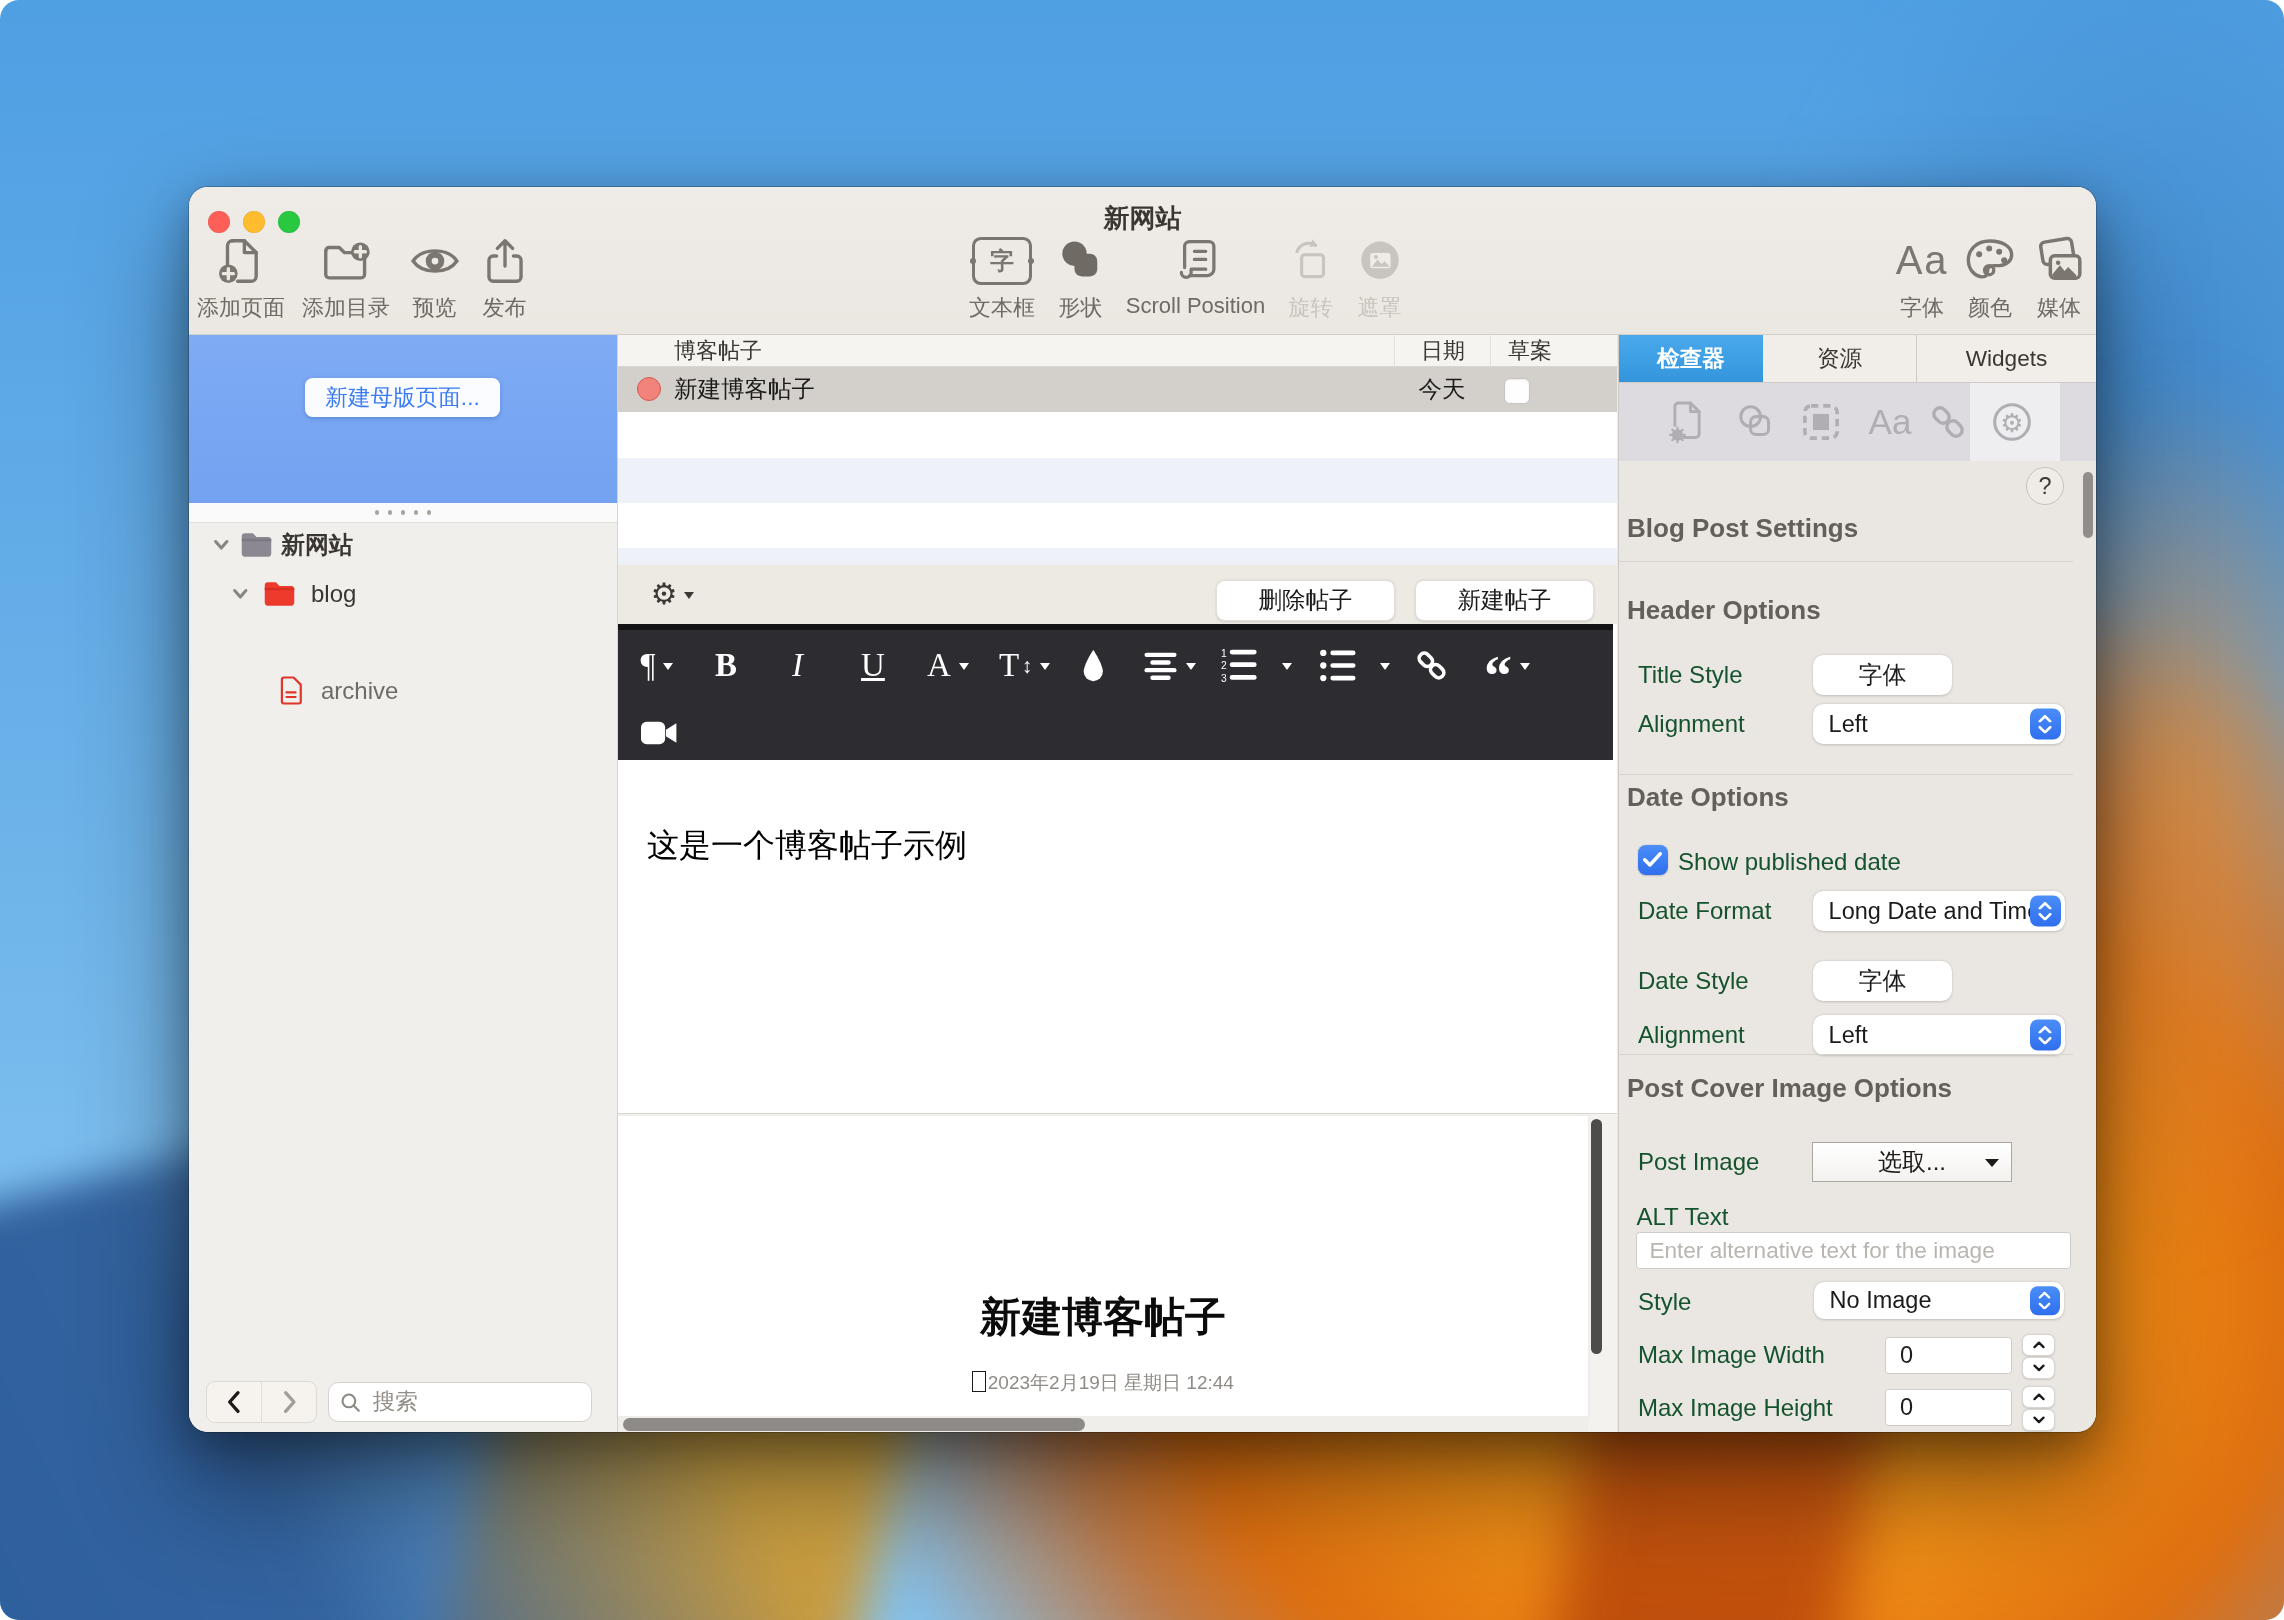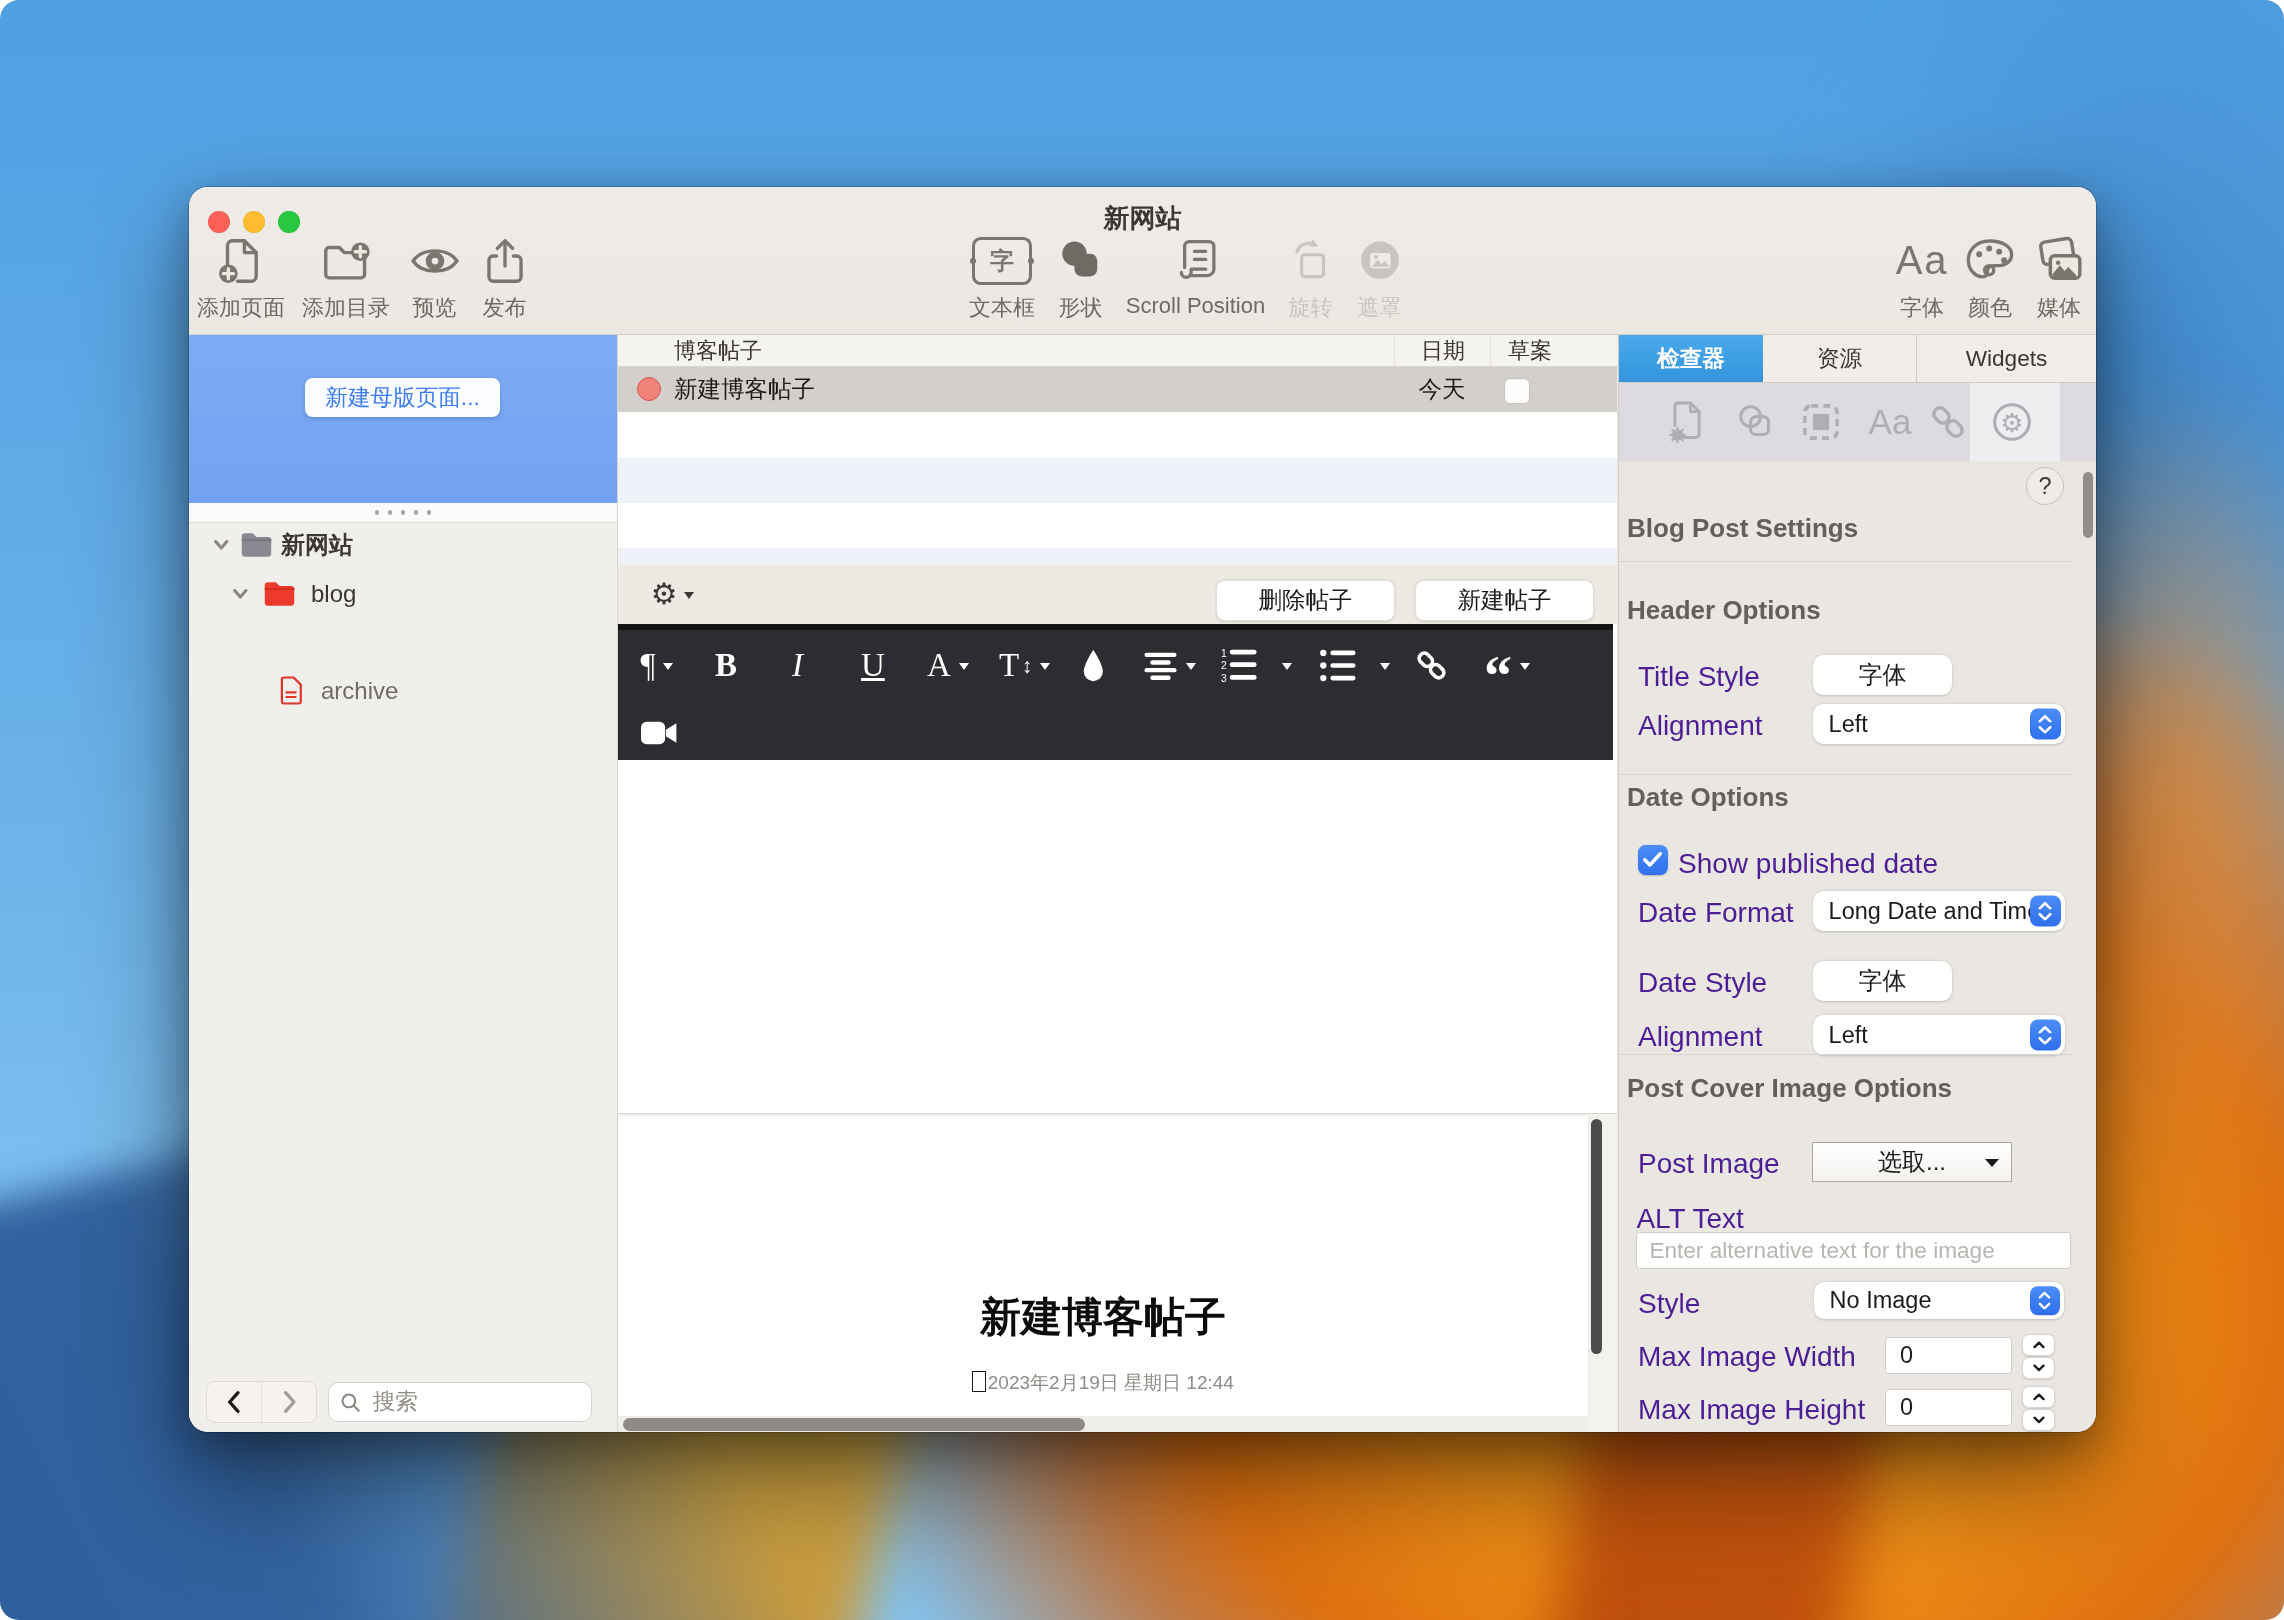--- a/index.html
+++ b/index.html
@@ -96,21 +96,21 @@
   .tab{display:flex;align-items:center;justify-content:center;font-size:22.6px;color:#3a3631;background:#f1eeea;border-right:0.9px solid #cfcbc5;box-sizing:border-box;}
   .tab.selected{background:linear-gradient(#4aa9eb,#3495dd);color:#fff;font-weight:700;border-right:none;}
   .tab:last-child{border-right:none;}
   .icon-strip{position:absolute;left:0;top:48px;width:100%;height:78px;background:#dedbe0;color:#b1adb4;}
   .strip-sel{position:absolute;left:351px;top:0;width:90px;height:78px;background:#eeedef;}
   .strip-ico{position:absolute;top:39px;transform:translate(-50%,-50%);display:flex;align-items:center;justify-content:center;}
   .help-btn{position:absolute;left:407px;top:132px;width:38px;height:38px;border:1.7px solid #c6c2bc;border-radius:50%;display:flex;align-items:center;justify-content:center;font-size:23.5px;color:#3c3a36;background:#efece8;box-sizing:border-box;}
   .panel-scroll{position:absolute;right:2.6px;top:137px;width:10.4px;height:66px;background:#918d8a;border-radius:5.2px;}
   .sec-title{position:absolute;left:8px;font-size:26px;font-weight:700;color:#63605b;}
   .divider{position:absolute;left:0;width:454px;height:0.9px;background:#d7d3ce;}
-  .fld-label{position:absolute;left:19px;font-size:28px;color:#4c1d95;white-space:nowrap;}
+  .fld-label{position:absolute;left:19px;font-size:24px;color:#14532d;white-space:nowrap;}
   .mac-btn{position:absolute;background:#fff;border-radius:10.4px;box-shadow:0 0.9px 2.6px rgba(0,0,0,.18);display:flex;align-items:center;justify-content:center;font-size:24px;color:#1c1b1a;}
   .popup{position:absolute;background:#fff;border-radius:10.4px;box-shadow:0 0.9px 2.6px rgba(0,0,0,.18);display:flex;align-items:center;font-size:23.5px;color:#1c1b1a;box-sizing:border-box;padding-left:15.6px;}
   .popup .pop-step{position:absolute;right:4.3px;top:50%;transform:translateY(-50%);width:31px;height:31px;border-radius:7.8px;background:linear-gradient(#4b8df8,#2f6fee);display:flex;flex-direction:column;align-items:center;justify-content:center;gap:2.6px;}
   .checkbox{position:absolute;width:29.5px;height:29.5px;border-radius:7.8px;background:linear-gradient(#4b8df8,#2f6fee);display:flex;align-items:center;justify-content:center;box-shadow:0 0.9px 1.7px rgba(0,0,0,.2);}
   .combo-btn{position:absolute;background:linear-gradient(#fff,#f4f2ef);border:1.7px solid #aba7a2;display:flex;align-items:center;justify-content:center;font-size:24px;color:#1c1b1a;box-sizing:border-box;}
   .combo-caret{position:absolute;right:12px;top:50%;margin-top:-2.6px;width:0;height:0;border:7px solid transparent;border-top:8.7px solid #1c1b1a;}
   .text-input{position:absolute;background:#fff;border:0.9px solid #cfcbc6;border-radius:3.5px;box-sizing:border-box;font-size:22.6px;color:#1d4ed8;padding:8px 12px;font-family:inherit;outline:none;}
   .text-input::placeholder{color:#b9b5b0;}
   .num-field{position:absolute;background:#fff;border:0.9px solid #cfcbc6;border-radius:3.5px;box-sizing:border-box;font-size:23.5px;color:#1c1b1a;padding:0 14px;font-family:inherit;outline:none;}
   .stepper{position:absolute;width:33px;height:45px;display:flex;flex-direction:column;gap:1.7px;}
@@ -436,20 +436,23 @@
           <span class="caret-w"></span>
         </div>
         <div class="ft row2" style="left:22.6px;">
           <svg width="37" height="26" viewBox="0 0 46 32">
             <rect x="0" y="2" width="30" height="28" rx="7" fill="#fff"></rect>
             <path d="M31 12 l13 -8 v24 l-13 -8z" fill="#fff"></path>
           </svg>
         </div>
       </div>
 
+      <div class="editor">
+        <div class="editor-text">这是一个博客帖子示例</div>
+      </div>
 
       <div class="preview">
         <div class="pv-card">
           <div class="pv-head">新建博客帖子</div>
           <div class="pv-date">
             <span class="pv-caret"></span><span>2023年2月19日 星期日 12:44</span>
           </div>
         </div>
         <div class="vscroll"></div>
         <div class="hscroll-track">

